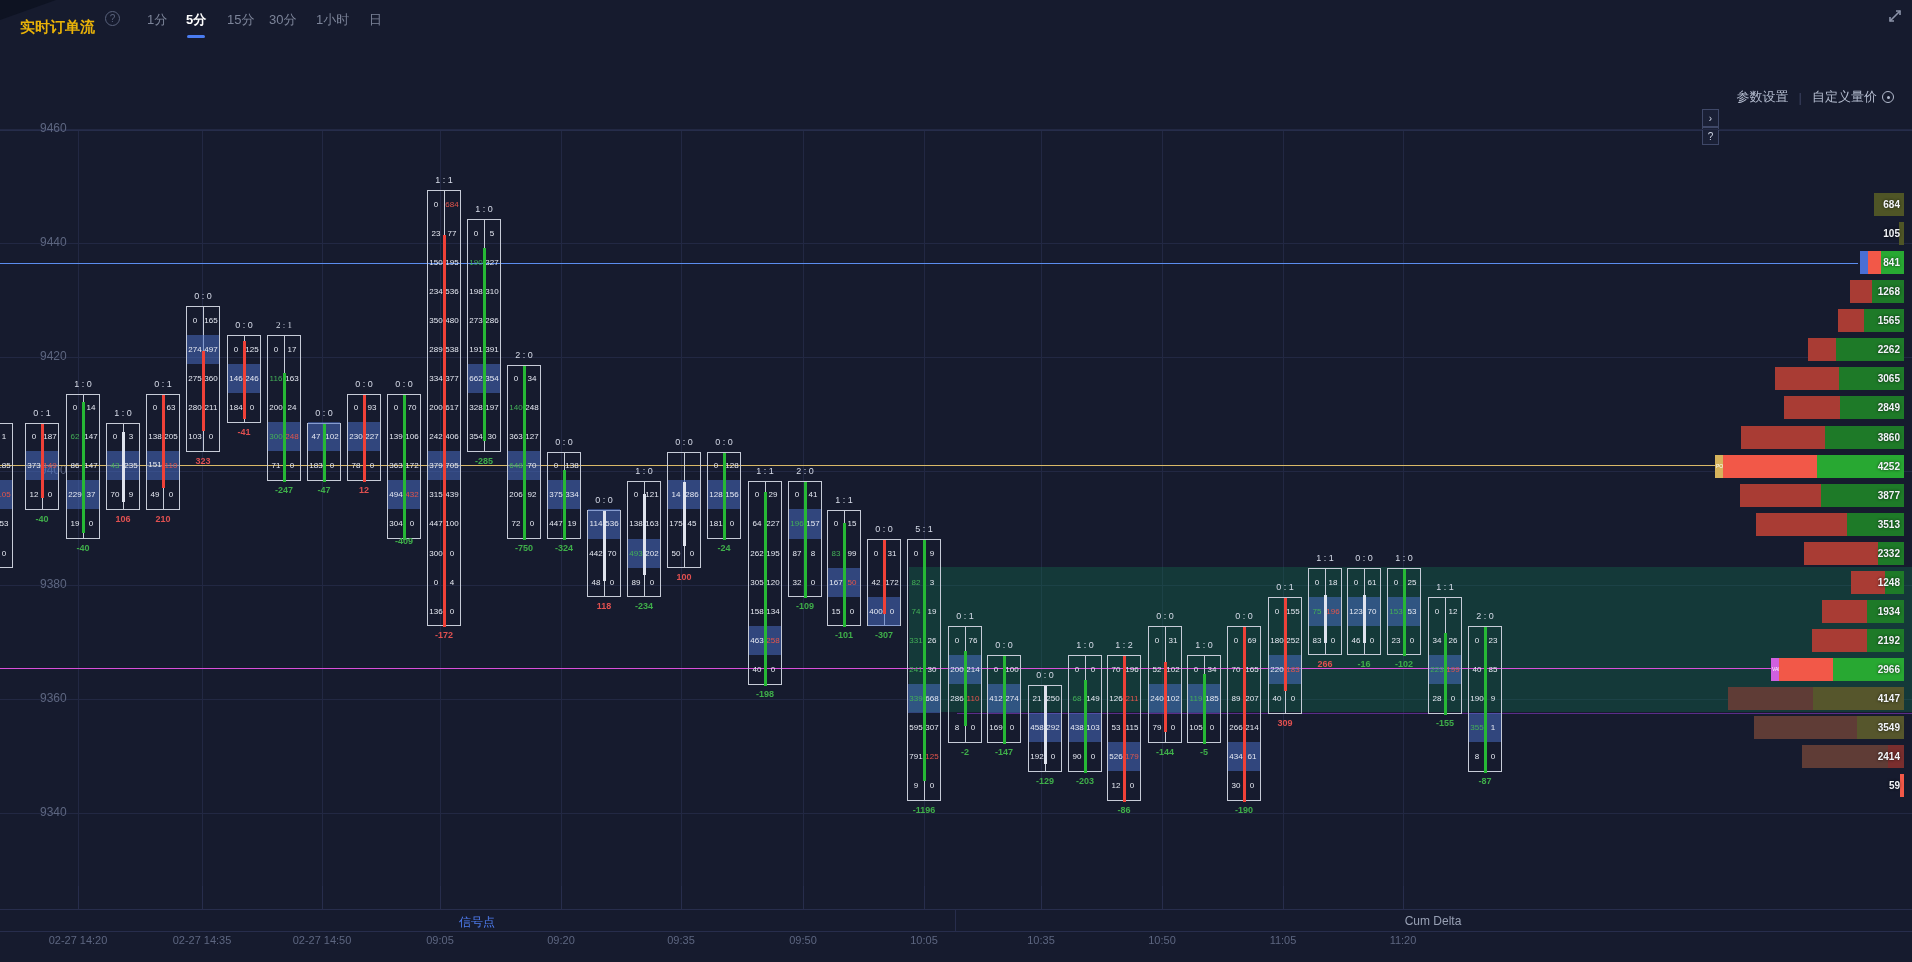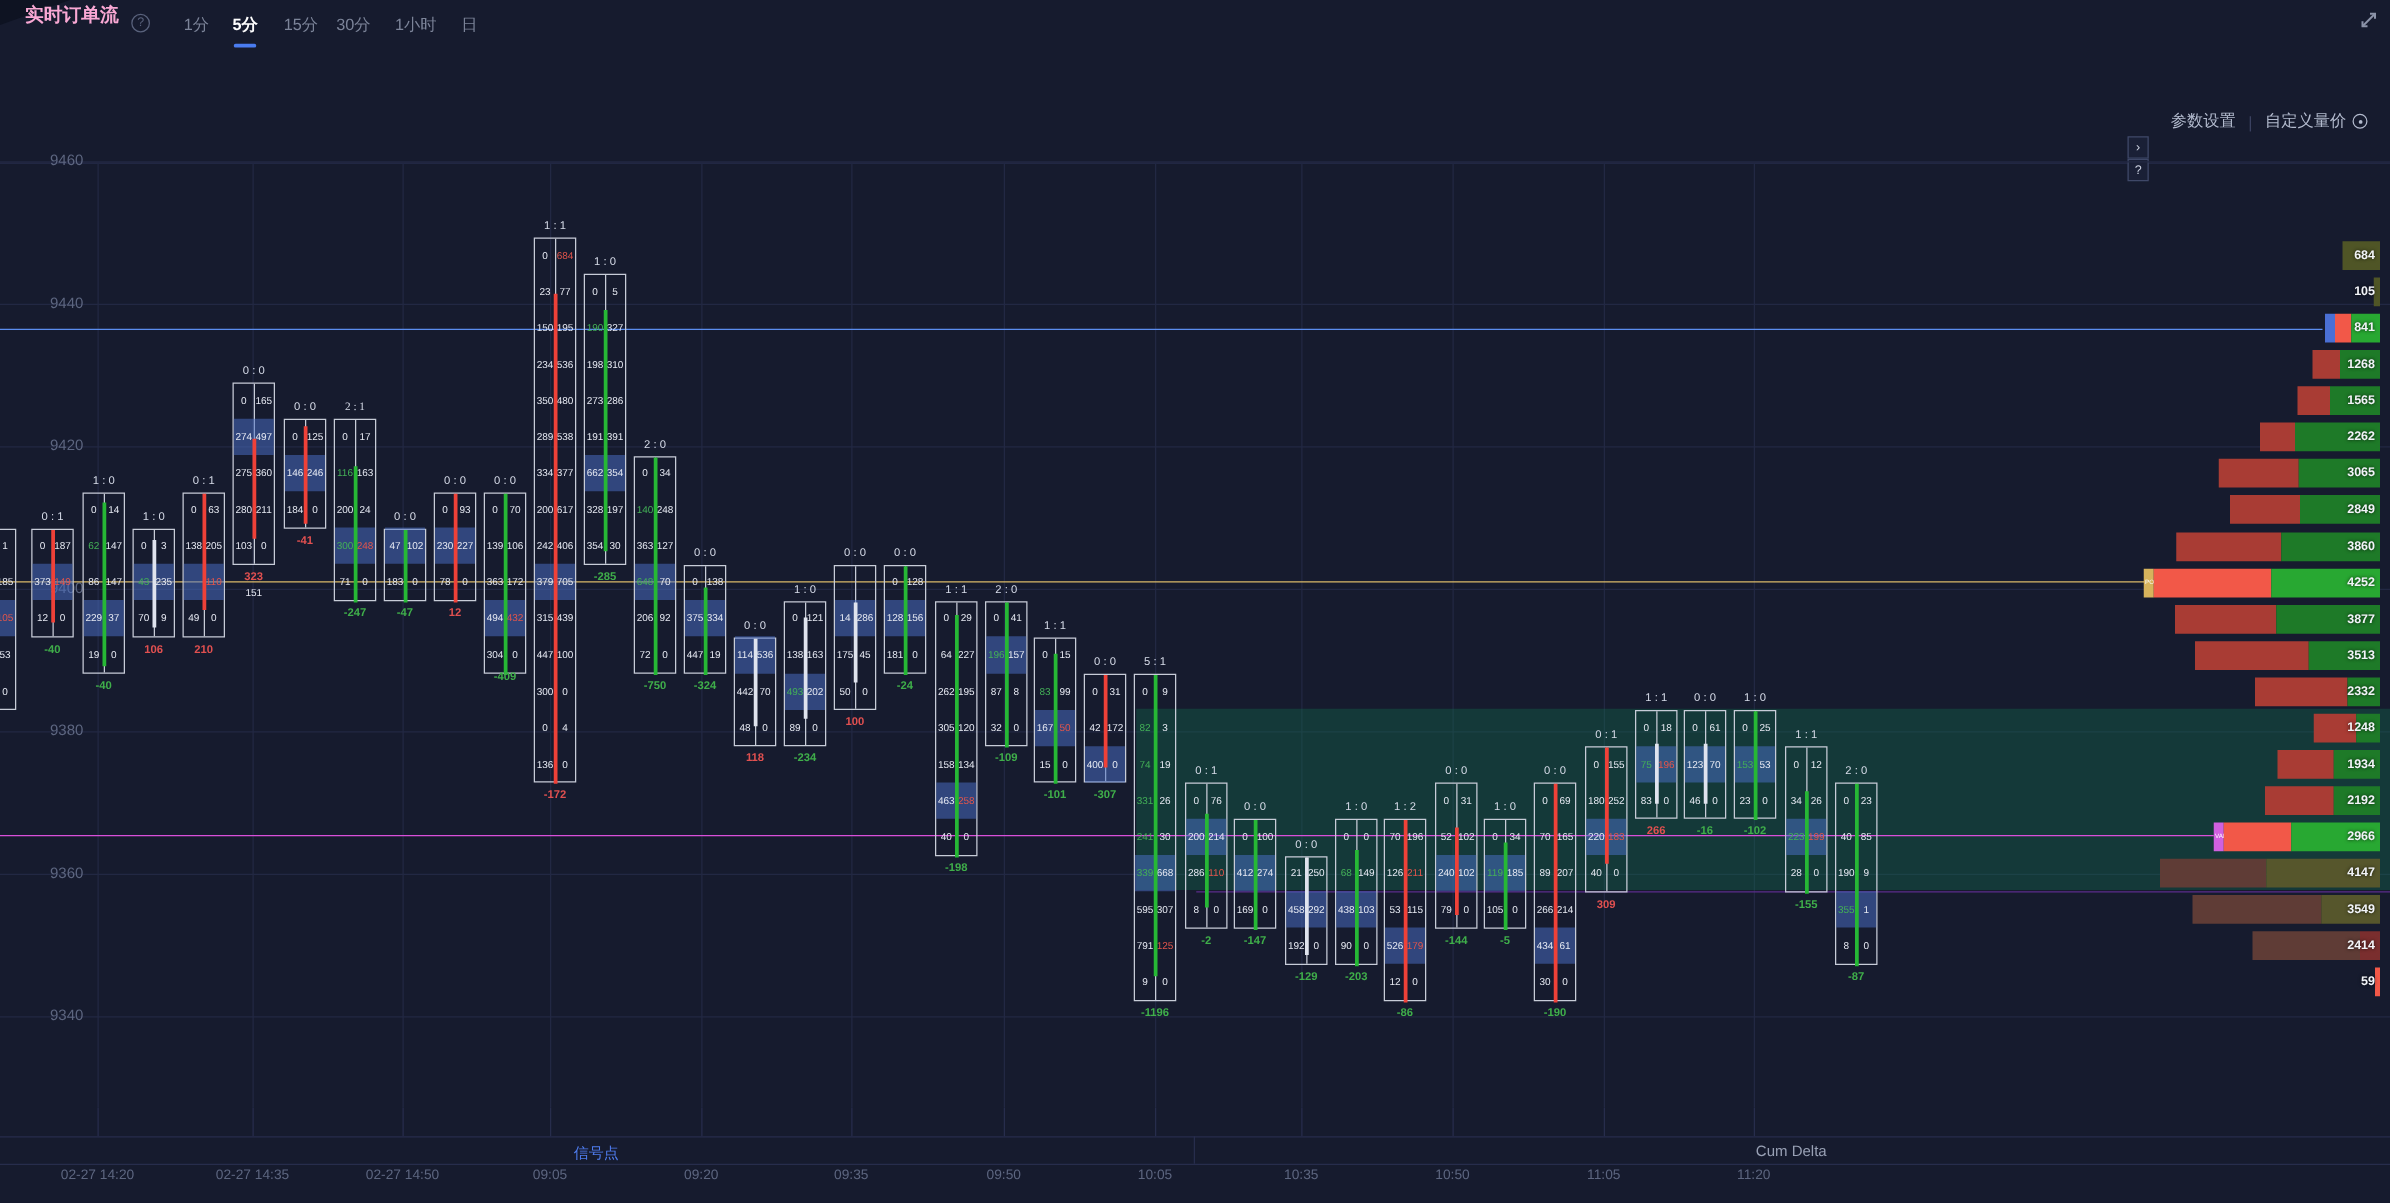--- a/index.html
+++ b/index.html
@@ -4,21 +4,21 @@
 <style>
   * { margin:0; padding:0; box-sizing:border-box; }
   html,body { width:1912px; height:962px; background:#161b2e; overflow:hidden;
               font-family:"Liberation Sans", sans-serif; }
   #app { position:relative; width:1912px; height:962px; background:#161b2e; overflow:hidden; }
 
   
   #corner-fold { position:absolute; left:0; top:0; width:0; height:0;
                  border-top:20px solid #0e1322; border-right:56px solid transparent; }
   #hdr { position:absolute; left:0; top:0; width:1912px; height:42px; }
-  #page-title { position:absolute; left:20px; top:3px; font-size:15px; font-weight:bold; color:#f9a8d4; }
+  #page-title { position:absolute; left:20px; top:18px; font-size:15px; font-weight:bold; color:#eab308; }
   #title-help { position:absolute; left:105px; top:11px; width:15px; height:15px; border:1px solid #59627c;
                 border-radius:50%; color:#59627c; font-size:10px; text-align:center; line-height:14px; }
   .tab { position:absolute; top:11px; font-size:13px; color:#7c8499; cursor:pointer; }
   .tab.active { color:#ffffff; font-weight:bold; }
   .tab.active::after { content:""; position:absolute; left:1px; right:1px; bottom:-9px; height:3px;
                        background:#4a7cf0; border-radius:2px; }
 
   
   #symbol-pill { position:absolute; left:775px; top:53px; width:368px; height:25px; background:#242c4e;
                  display:flex; align-items:center; }
@@ -261,21 +261,21 @@
       </div>
       <div class="fhead" style="left: 123px; top: 407.72px;">1 : 0</div>
       <div class="ffoot fr" style="left: 123px; top: 513.99px;">106</div>
       <div class="fbar" style="left: 146px; top: 393.63px; width: 34px; height: 116.36px;">
         <div class="mid"></div>
         <div class="ftxt l" style="top: -1.5px; height: 29.09px; line-height: 29.09px;">0</div>
         <div class="ftxt r" style="top: -1.5px; height: 29.09px; line-height: 29.09px;">63</div>
         <div class="ftxt l" style="top: 27.59px; height: 29.09px; line-height: 29.09px;">138</div>
         <div class="ftxt r" style="top: 27.59px; height: 29.09px; line-height: 29.09px;">205</div>
         <div class="fcell-shade" style="top: 56.68px; height: 29.09px;"></div>
-        <div class="ftxt l" style="top: 65px; height: 20px; line-height: 29.09px; margin-left: 48px;">151</div>
+        <div class="ftxt l" style="top: 55px; height: 20px; line-height: 29.09px;">151</div>
         <div class="ftxt r tr" style="top: 56.68px; height: 29.09px; line-height: 29.09px;">110</div>
         <div class="ftxt l" style="top: 85.77px; height: 29.09px; line-height: 29.09px;">49</div>
         <div class="ftxt r" style="top: 85.77px; height: 29.09px; line-height: 29.09px;">0</div>
         <div class="fline" style="top: 0px; height: 93.088px; background: rgb(239, 65, 56);"></div>
       </div>
       <div class="fhead" style="left: 163px; top: 378.63px;">0 : 1</div>
       <div class="ffoot fr" style="left: 163px; top: 513.99px;">210</div>
       <div class="fbar" style="left: 186px; top: 306.36px; width: 34px; height: 145.45px;">
         <div class="mid"></div>
         <div class="ftxt l" style="top: -1.5px; height: 29.09px; line-height: 29.09px;">0</div>

